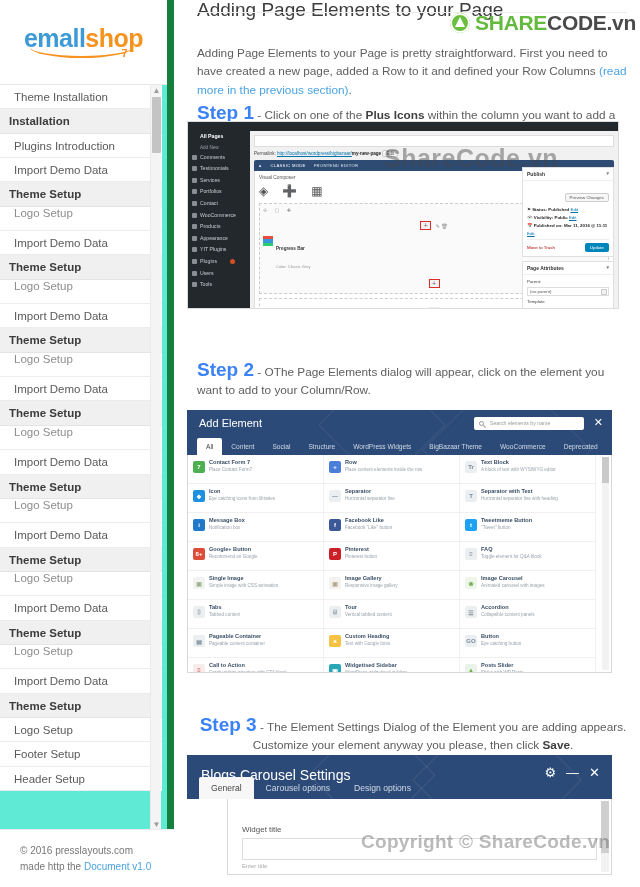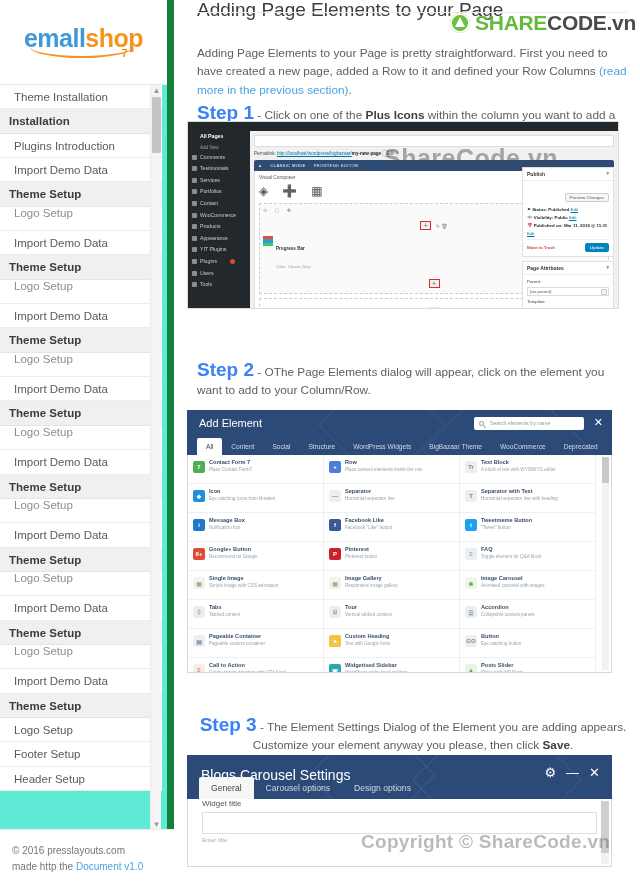--- a/index.html
+++ b/index.html
@@ -94,21 +94,21 @@
   #nav-thumb {
     position: absolute; left: 1px; top: 12px;
     width: 9px; height: 56px;
     background: #c4c4c4;
     border-radius: 1px;
   }
 
   #sidebar-footer {
     position: absolute; left: 0; bottom: 0;
     width: 174px; height: 58px;
-    padding-left: 12px; padding-top: 13px;
+    padding-left: 20px; padding-top: 13px;
     border-top: 1px solid #ececec;
     background: #fff;
   }
   #sidebar-footer div {
     font-size: 10px; color: #777; line-height: 16px;
   }
   #sidebar-footer a { color: #4aa3df; text-decoration: none; }
 
   
   #main {
@@ -281,21 +281,21 @@
   #bc-head .diamond {
     position:absolute; width:90px; height:90px; border:1px solid rgba(255,255,255,.09);
     transform:rotate(45deg); top:-25px; left:140px;
   }
   #bc-head .diamond.b { left:250px; top:-35px; width:120px; height:120px; }
   #bc-title { position:absolute; left:14px; top:12px; color:#fff; font-size:14px; }
   #bc-actions { position:absolute; right:12px; top:10px; display:flex; gap:10px; color:#fff; font-size:13px; align-items:center; }
   #bc-tabs { position:absolute; left:12px; bottom:0; display:flex; align-items:flex-end; }
   #bc-tabs .tab { font-size:8.6px; color:#d3dbe8; padding:0 12px; height:22px; line-height:22px; white-space:nowrap; }
   #bc-tabs .tab.active { background:#f7f7f7; color:#444; border-radius:2px 2px 0 0; }
-  #bc-body { position:relative; background:#fff; border:1px solid #d8d8d8; border-top:none; height:68px; padding:0 14px; }
+  #bc-body { position:relative; background:#fff; border:1px solid #d8d8d8; border-top:none; height:76px; padding:26px 14px;margin-left:40px; }
   #bc-body .flab { font-size:8px; color:#555; }
   #bc-body .finput { margin-top:4px; height:22px; border:1px solid #ddd; background:#fff; }
   #bc-body .fhint { font-size:6px; color:#aaa; margin-top:3px; }
   #bc-sb { position:absolute; right:2px; top:2px; width:8px; bottom:2px; background:#f2f2f2; }
   #bc-sb .th { position:absolute; left:0; top:0; width:8px; height:52px; background:#cfcfcf; }
 
   
   #watermark {
     position:absolute; left:186px; top:831px;
     font-size:19px; color:rgba(90,90,90,.42); font-weight:bold;

